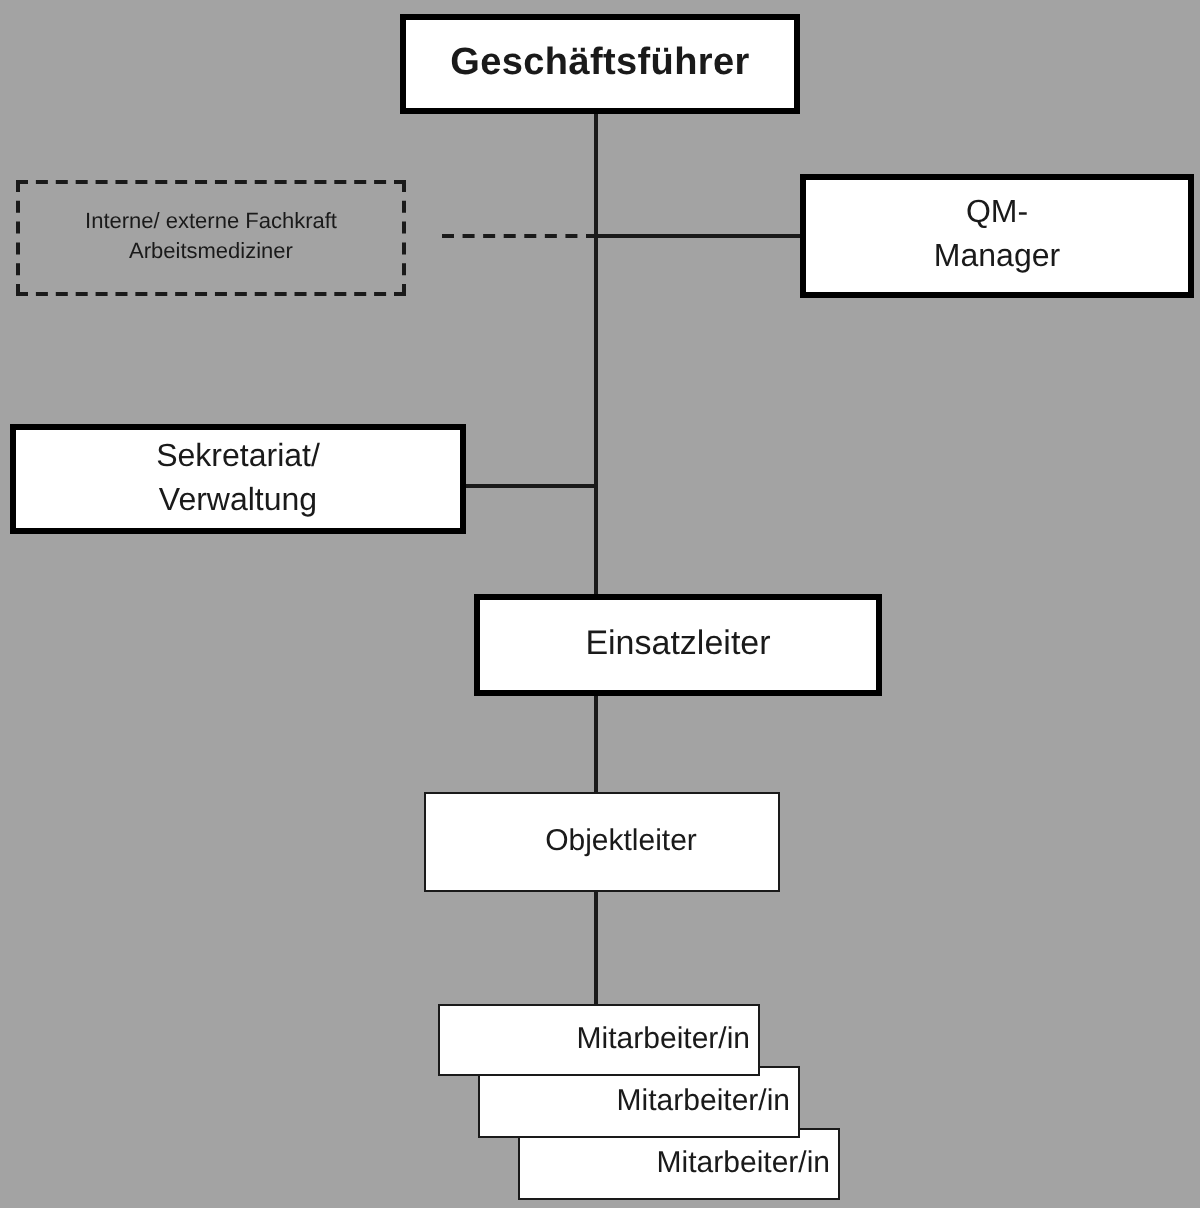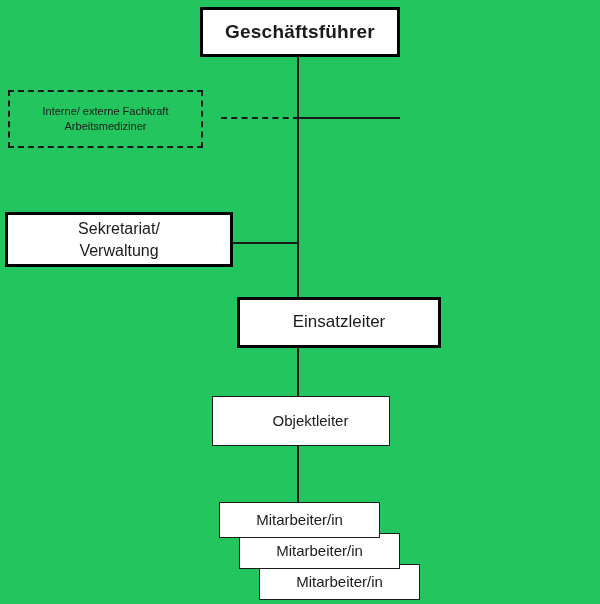--- a/index.html
+++ b/index.html
@@ -9,21 +9,21 @@
     background: #ffffff;
   }
   body {
     font-family: "Liberation Sans", sans-serif;
     color: #000000;
   }
   #chart {
     position: relative;
     width: 600px;
     height: 604px;
-    background: #22c55e;
+    background: #a3a3a3;
     overflow: hidden;
   }
   
   .box {
     position: absolute;
     box-sizing: border-box;
     background: #ffffff;
     display: flex;
     align-items: center;
     justify-content: center;
@@ -59,21 +59,21 @@
   .dline.h {
     height: 0;
     border-top: 2px dashed #1a1a1a;
   }
   
   .t-ceo   { font-size: 19px; font-weight: bold; letter-spacing: .2px; }
   .t-qm    { font-size: 16px; }
   .t-sek   { font-size: 16px; }
   .t-eins  { font-size: 17px; }
   .t-objekt{ font-size: 15px; padding-left: 19px; }
-  .t-mit   { font-size: 15px; }
+  .t-mit   { font-size: 15px; text-align: right; }
   .t-dash  { font-size: 11px; }
 </style>
 </head>
 <body>
 
 <div id="chart">
 
   <div class="line v" style="left:297px; top:57px; height:240px;"></div>
 
   <div class="line h" style="left:297px; top:117px; width:103px;"></div>
@@ -83,20 +83,26 @@
   <div class="dline h" style="left:221px; top:117px; width:78px;"></div>
 
   <div class="line v" style="left:297px; top:348px; height:49px;"></div>
 
   <div class="line v" style="left:297px; top:445px; height:58px;"></div>
 
   <div class="box solid-bold t-ceo" style="left:200px; top:7px; width:200px; height:50px;">
     <span class="label">Geschäftsführer</span>
   </div>
 
+  <div class="box solid-bold t-qm" style="left:400px; top:87px; width:197px; height:62px;">
+    <span class="label">
+      <span>QM-</span><br>
+      <span>Manager</span>
+    </span>
+  </div>
 
   <div class="box dashed t-dash" style="left:8px; top:90px; width:195px; height:58px;">
     <span class="label">
       <span>Interne/ externe Fachkraft</span><br>
       <span>Arbeitsmediziner</span>
     </span>
   </div>
 
 
   <div class="box solid-bold t-sek" style="left:5px; top:212px; width:228px; height:55px;">

